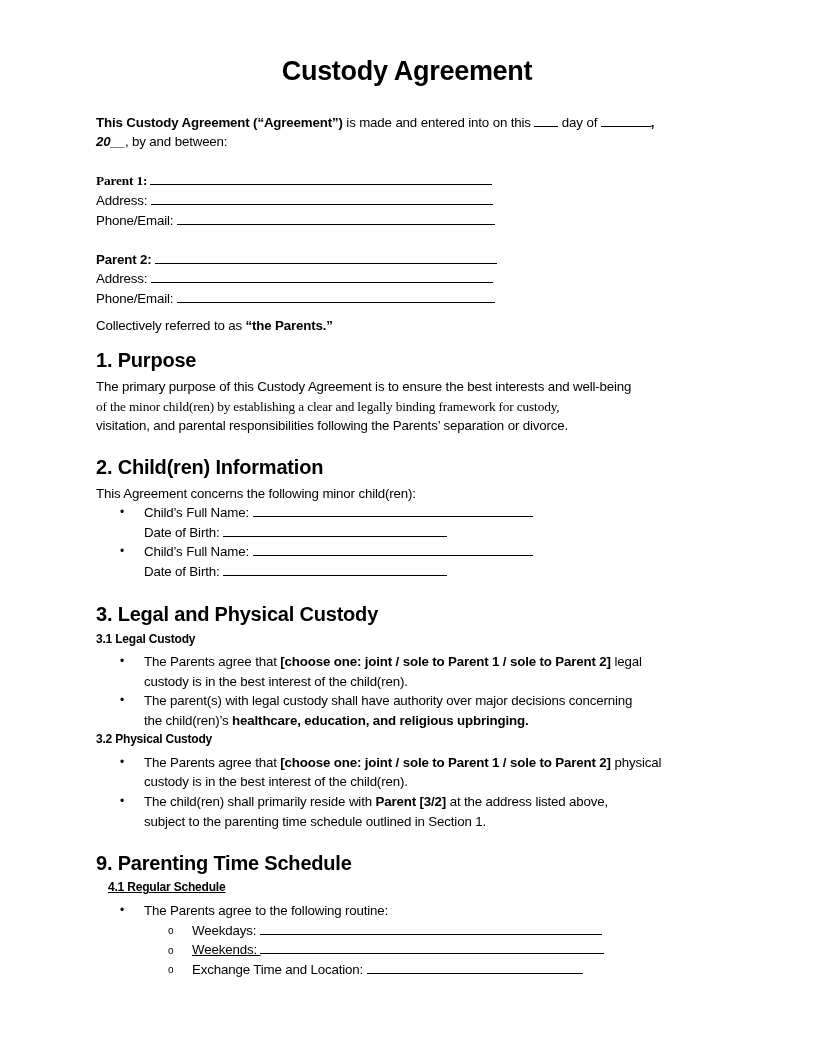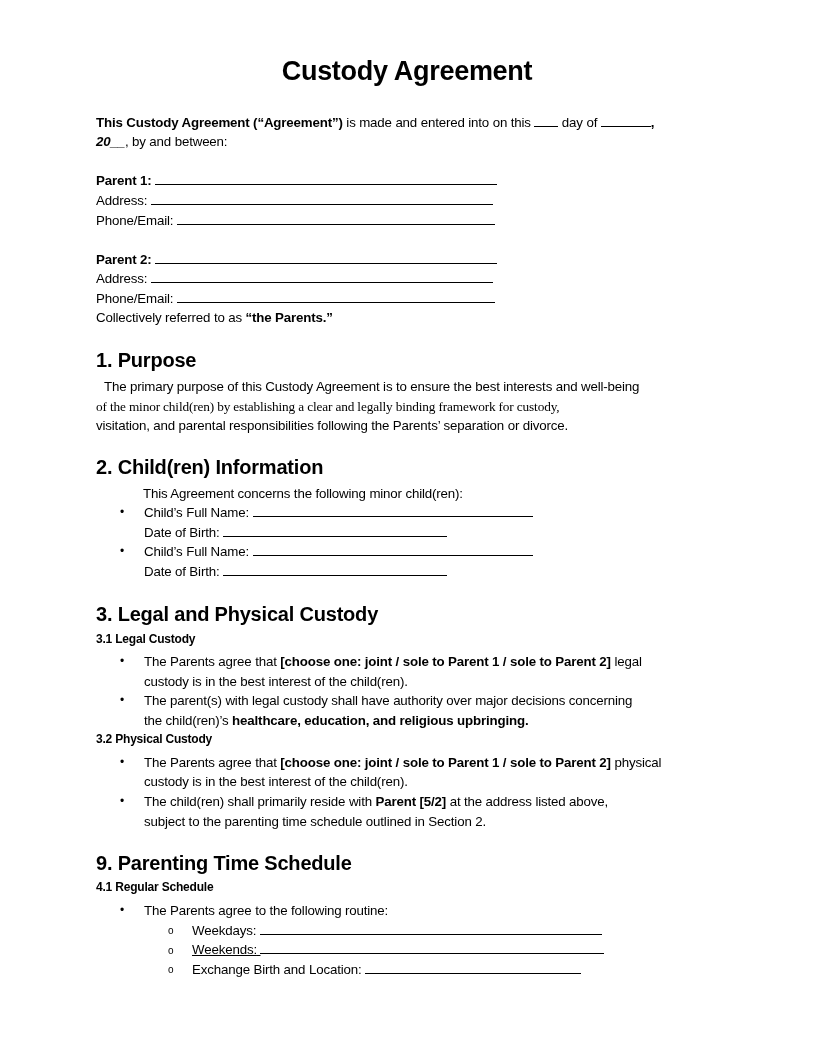--- a/index.html
+++ b/index.html
@@ -30,50 +30,50 @@
 
   <div class="title">Custody Agreement</div>
 
   <div class="abs txt" style="left:0; top:113px;">
     <b>This Custody Agreement (“Agreement”)</b><span> is made and entered into on this </span><span class="blank" style="width:24px"></span><span> day of </span><span class="blank" style="width:50px"></span><b>,</b>
   </div>
   <div class="abs txt" style="left:0; top:132px;">
     <b><i>20__</i></b><span>, by and between:</span>
   </div>
 
-  <div class="abs txt" style="left:0; top:171px;">
+  <div class="abs txt" style="left:0; top:171px;font-family:Liberation Serif, serif;">
     <b>Parent 1:</b> <span class="blank" style="width:342px"></span>
   </div>
   <div class="abs txt" style="left:0; top:191px;">
     <span>Address:</span> <span class="blank" style="width:342px"></span>
   </div>
   <div class="abs txt" style="left:0; top:211px;">
     <span>Phone/Email:</span> <span class="blank" style="width:318px"></span>
   </div>
 
   <div class="abs txt" style="left:0; top:250px;">
     <b>Parent 2:</b> <span class="blank" style="width:342px"></span>
   </div>
   <div class="abs txt" style="left:0; top:269px;">
     <span>Address:</span> <span class="blank" style="width:342px"></span>
   </div>
   <div class="abs txt" style="left:0; top:289px;">
     <span>Phone/Email:</span> <span class="blank" style="width:318px"></span>
   </div>
-  <div class="abs txt" style="left:0; top:308px;">
+  <div class="abs txt" style="left:0; top:316px;">
     <span>Collectively referred to as </span><b>“the Parents.”</b>
   </div>
 
   <div class="abs h1" style="left:0; top:349px;">1. Purpose</div>
-  <div class="abs txt" style="left:8px; top:377px;">The primary purpose of this Custody Agreement is to ensure the best interests and well-being</div>
+  <div class="abs txt" style="left:0; top:377px;">The primary purpose of this Custody Agreement is to ensure the best interests and well-being</div>
   <div class="abs txt" style="left:0; top:397px;font-family:Liberation Serif, serif;">of the minor child(ren) by establishing a clear and legally binding framework for custody,</div>
   <div class="abs txt" style="left:0; top:416px;">visitation, and parental responsibilities following the Parents’ separation or divorce.</div>
 
   <div class="abs h1" style="left:0; top:456px;">2. Child(ren) Information</div>
-  <div class="abs txt" style="left:0; top:484px;margin-left:47px;">This Agreement concerns the following minor child(ren):</div>
+  <div class="abs txt" style="left:0; top:484px;">This Agreement concerns the following minor child(ren):</div>
 
   <span class="bullet" style="left:24px; top:505px;">•</span>
   <div class="abs txt" style="left:48px; top:503px;">
     <span>Child’s Full Name:</span> <span class="blank" style="width:280px"></span>
   </div>
   <div class="abs txt" style="left:48px; top:523px;">
     <span>Date of Birth:</span> <span class="blank" style="width:224px"></span>
   </div>
   <span class="bullet" style="left:24px; top:544px;">•</span>
   <div class="abs txt" style="left:48px; top:542px;">
@@ -101,37 +101,37 @@
   <div class="abs h2" style="left:0; top:732px;">3.2 Physical Custody</div>
 
   <span class="bullet" style="left:24px; top:755px;">•</span>
   <div class="abs txt" style="left:48px; top:753px;">
     <span>The Parents agree that </span><b>[choose one: joint / sole to Parent 1 / sole to Parent 2]</b><span> physical</span>
   </div>
   <div class="abs txt" style="left:48px; top:772px;">custody is in the best interest of the child(ren).</div>
 
   <span class="bullet" style="left:24px; top:794px;">•</span>
   <div class="abs txt" style="left:48px; top:792px;">
-    <span>The child(ren) shall primarily reside with </span><b>Parent [5/2]</b><span> at the address listed above,</span>
+    <span>The child(ren) shall primarily reside with </span><b>Parent [3/2]</b><span> at the address listed above,</span>
   </div>
-  <div class="abs txt" style="left:48px; top:812px;">subject to the parenting time schedule outlined in Section 2.</div>
+  <div class="abs txt" style="left:48px; top:812px;">subject to the parenting time schedule outlined in Section 1.</div>
 
   <div class="abs h1" style="left:0; top:852px;">9. Parenting Time Schedule</div>
-  <div class="abs h2" style="left:0; top:880px;">4.1 Regular Schedule</div>
+  <div class="abs h2" style="left:12px; top:880px;text-decoration:underline;">4.1 Regular Schedule</div>
 
   <span class="bullet" style="left:24px; top:903px;">•</span>
   <div class="abs txt" style="left:48px; top:901px;">The Parents agree to the following routine:</div>
 
   <span class="obullet" style="left:72px; top:925px;">o</span>
   <div class="abs txt" style="left:96px; top:921px;">
     <span>Weekdays:</span> <span class="blank" style="width:342px"></span>
   </div>
   <span class="obullet" style="left:72px; top:945px;">o</span>
   <div class="abs txt" style="left:96px; top:940px;text-decoration:underline;">
     <span>Weekends:</span> <span class="blank" style="width:344px"></span>
   </div>
   <span class="obullet" style="left:72px; top:964px;">o</span>
   <div class="abs txt" style="left:96px; top:960px;">
-    <span>Exchange Birth and Location:</span> <span class="blank" style="width:216px"></span>
+    <span>Exchange Time and Location:</span> <span class="blank" style="width:216px"></span>
   </div>
 </div>
 
 <div class="footer">www.CodonFX.com</div>
 
 </body></html>

